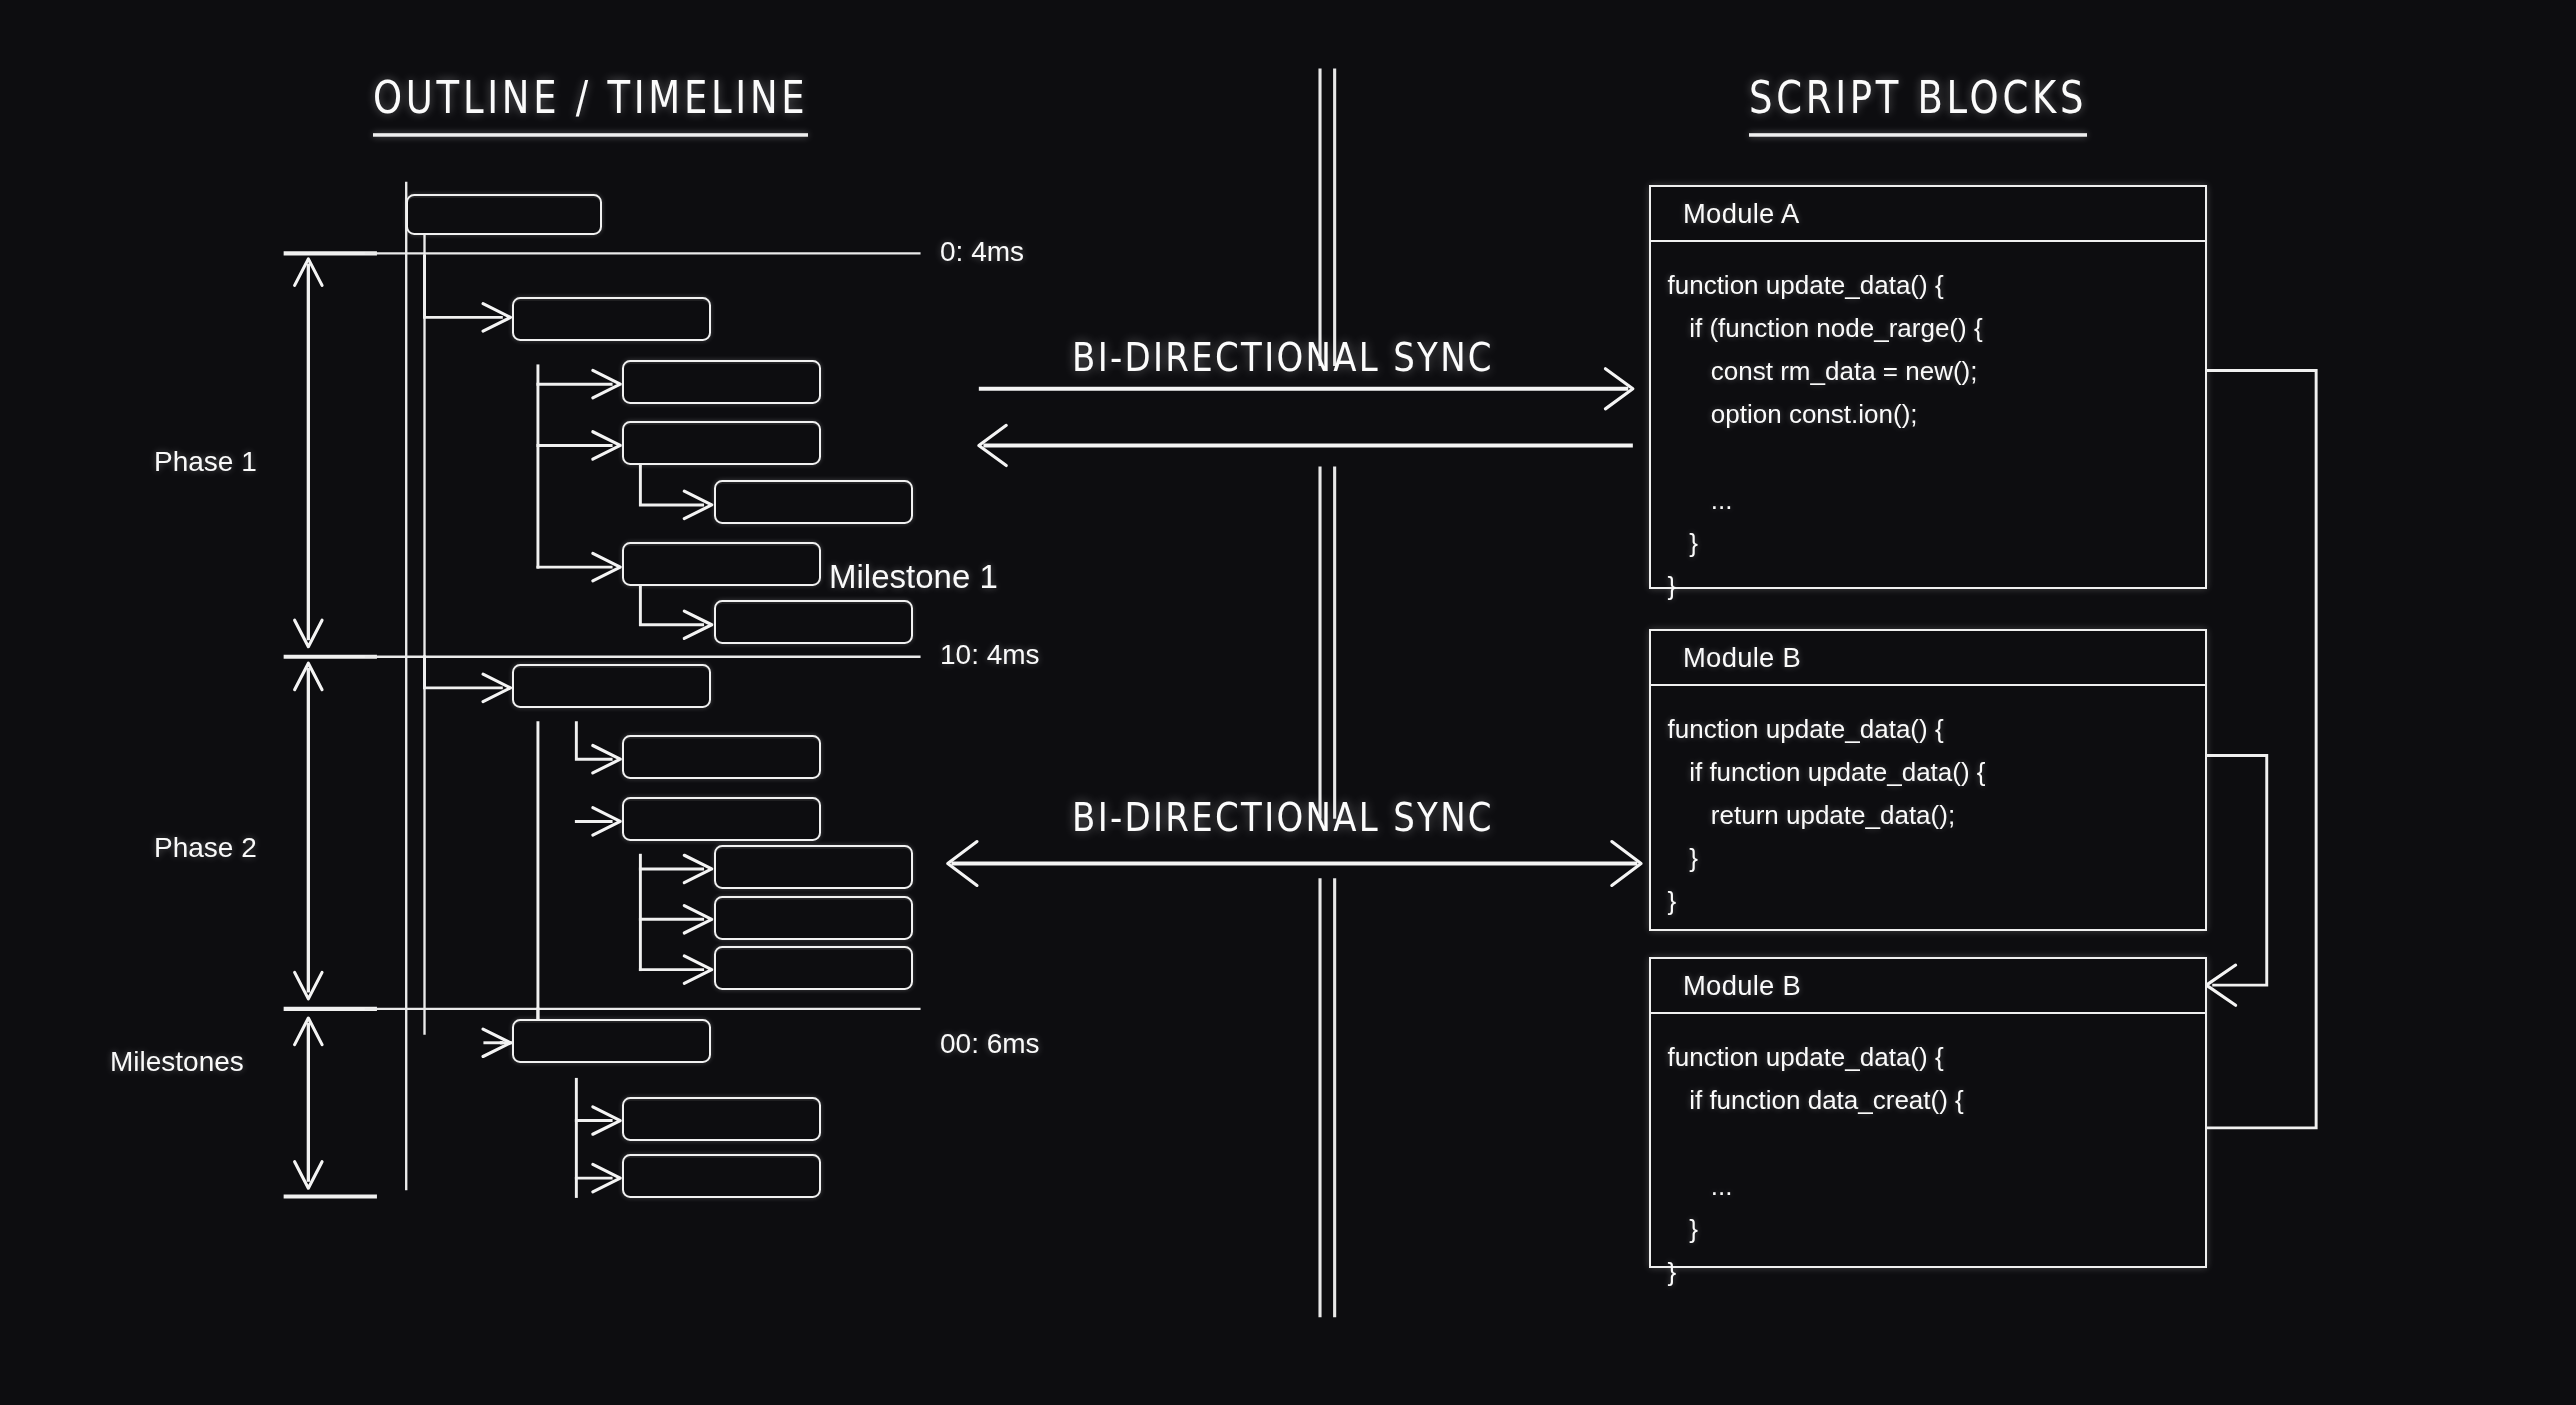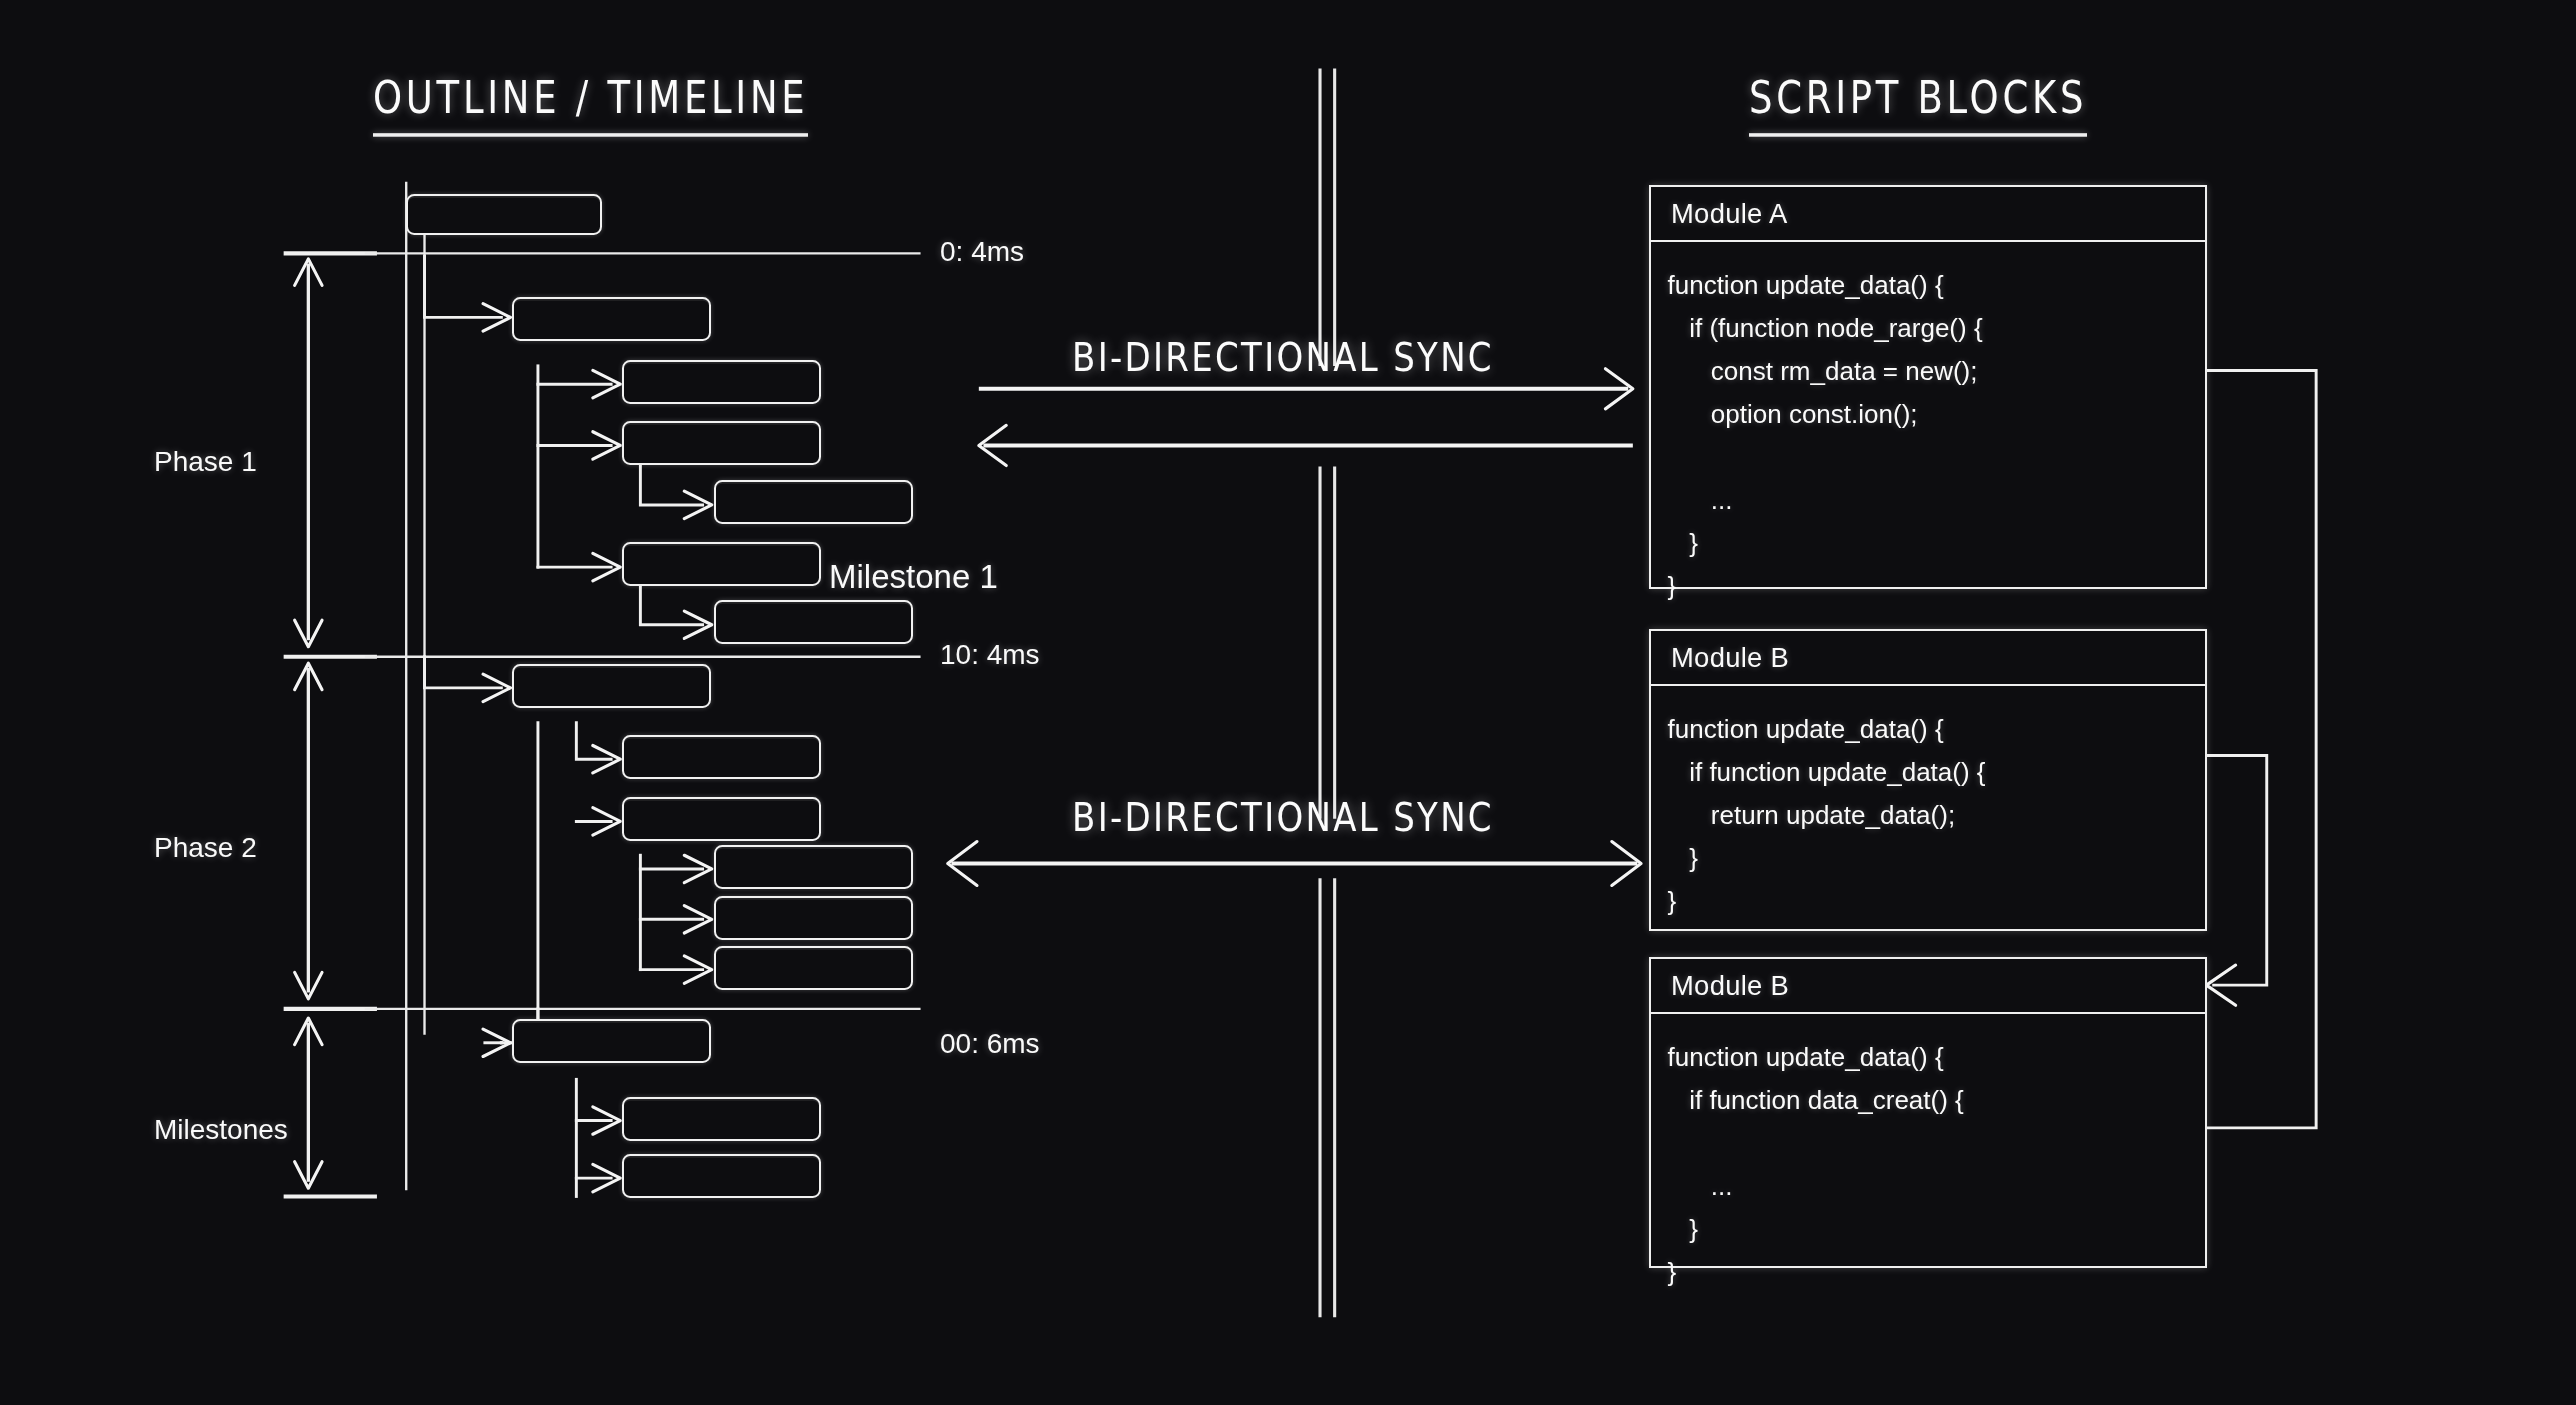--- a/index.html
+++ b/index.html
@@ -147,21 +147,21 @@
     border: 2.7px solid #efefef;
     background: #0d0d10;
     box-shadow: 0 0 7.3px rgba(255,255,255,0.22);
   }
   .module-header {
     box-sizing: border-box;
     height: 55px;
     border-bottom: 2.7px solid #efefef;
     display: flex;
     align-items: center;
-    padding-left: 20px;
+    padding-left: 32px;
   }
   .module-header .module-name {
     font-size: 27.4px;
     color: #fbfbfb;
     letter-spacing: 0.3px;
     text-shadow: 0 0 6.4px rgba(255,255,255,0.28);
   }
   .module-body {
     padding: 22px 0 0 16.5px;
   }
@@ -324,21 +324,21 @@
   <div class="node" style="left:714px;  top:845px; width:199px; height:44px;"></div>
   <div class="node" style="left:714px;  top:896px; width:199px; height:44px;"></div>
   <div class="node" style="left:714px;  top:946px; width:199px; height:44px;"></div>
 
   <div class="node" style="left:512px;  top:1019px; width:199px; height:44px;"></div>
   <div class="node" style="left:622px;  top:1097px; width:199px; height:44px;"></div>
   <div class="node" style="left:622px;  top:1154px; width:199px; height:44px;"></div>
 
   <div class="side-label" style="left:154px; top:446px;">Phase 1</div>
   <div class="side-label" style="left:154px; top:832px;">Phase 2</div>
-  <div class="side-label" style="left:110px; top:1114px;margin-left:44px;">Milestones</div>
+  <div class="side-label" style="left:110px; top:1046px;">Milestones</div>
 
   <div class="time-label" style="left:940px; top:236px;">0: 4ms</div>
   <div class="time-label" style="left:940px; top:639px;">10: 4ms</div>
   <div class="time-label" style="left:940px; top:1028px;">00: 6ms</div>
 
   <div class="node-label" style="left:829px; top:547px;">Milestone 1</div>
 
   <div class="sync-caption" style="left:1072px; top:334px;">BI-DIRECTIONAL SYNC</div>
   <div class="sync-caption" style="left:1072px; top:794px;">BI-DIRECTIONAL SYNC</div>
 

